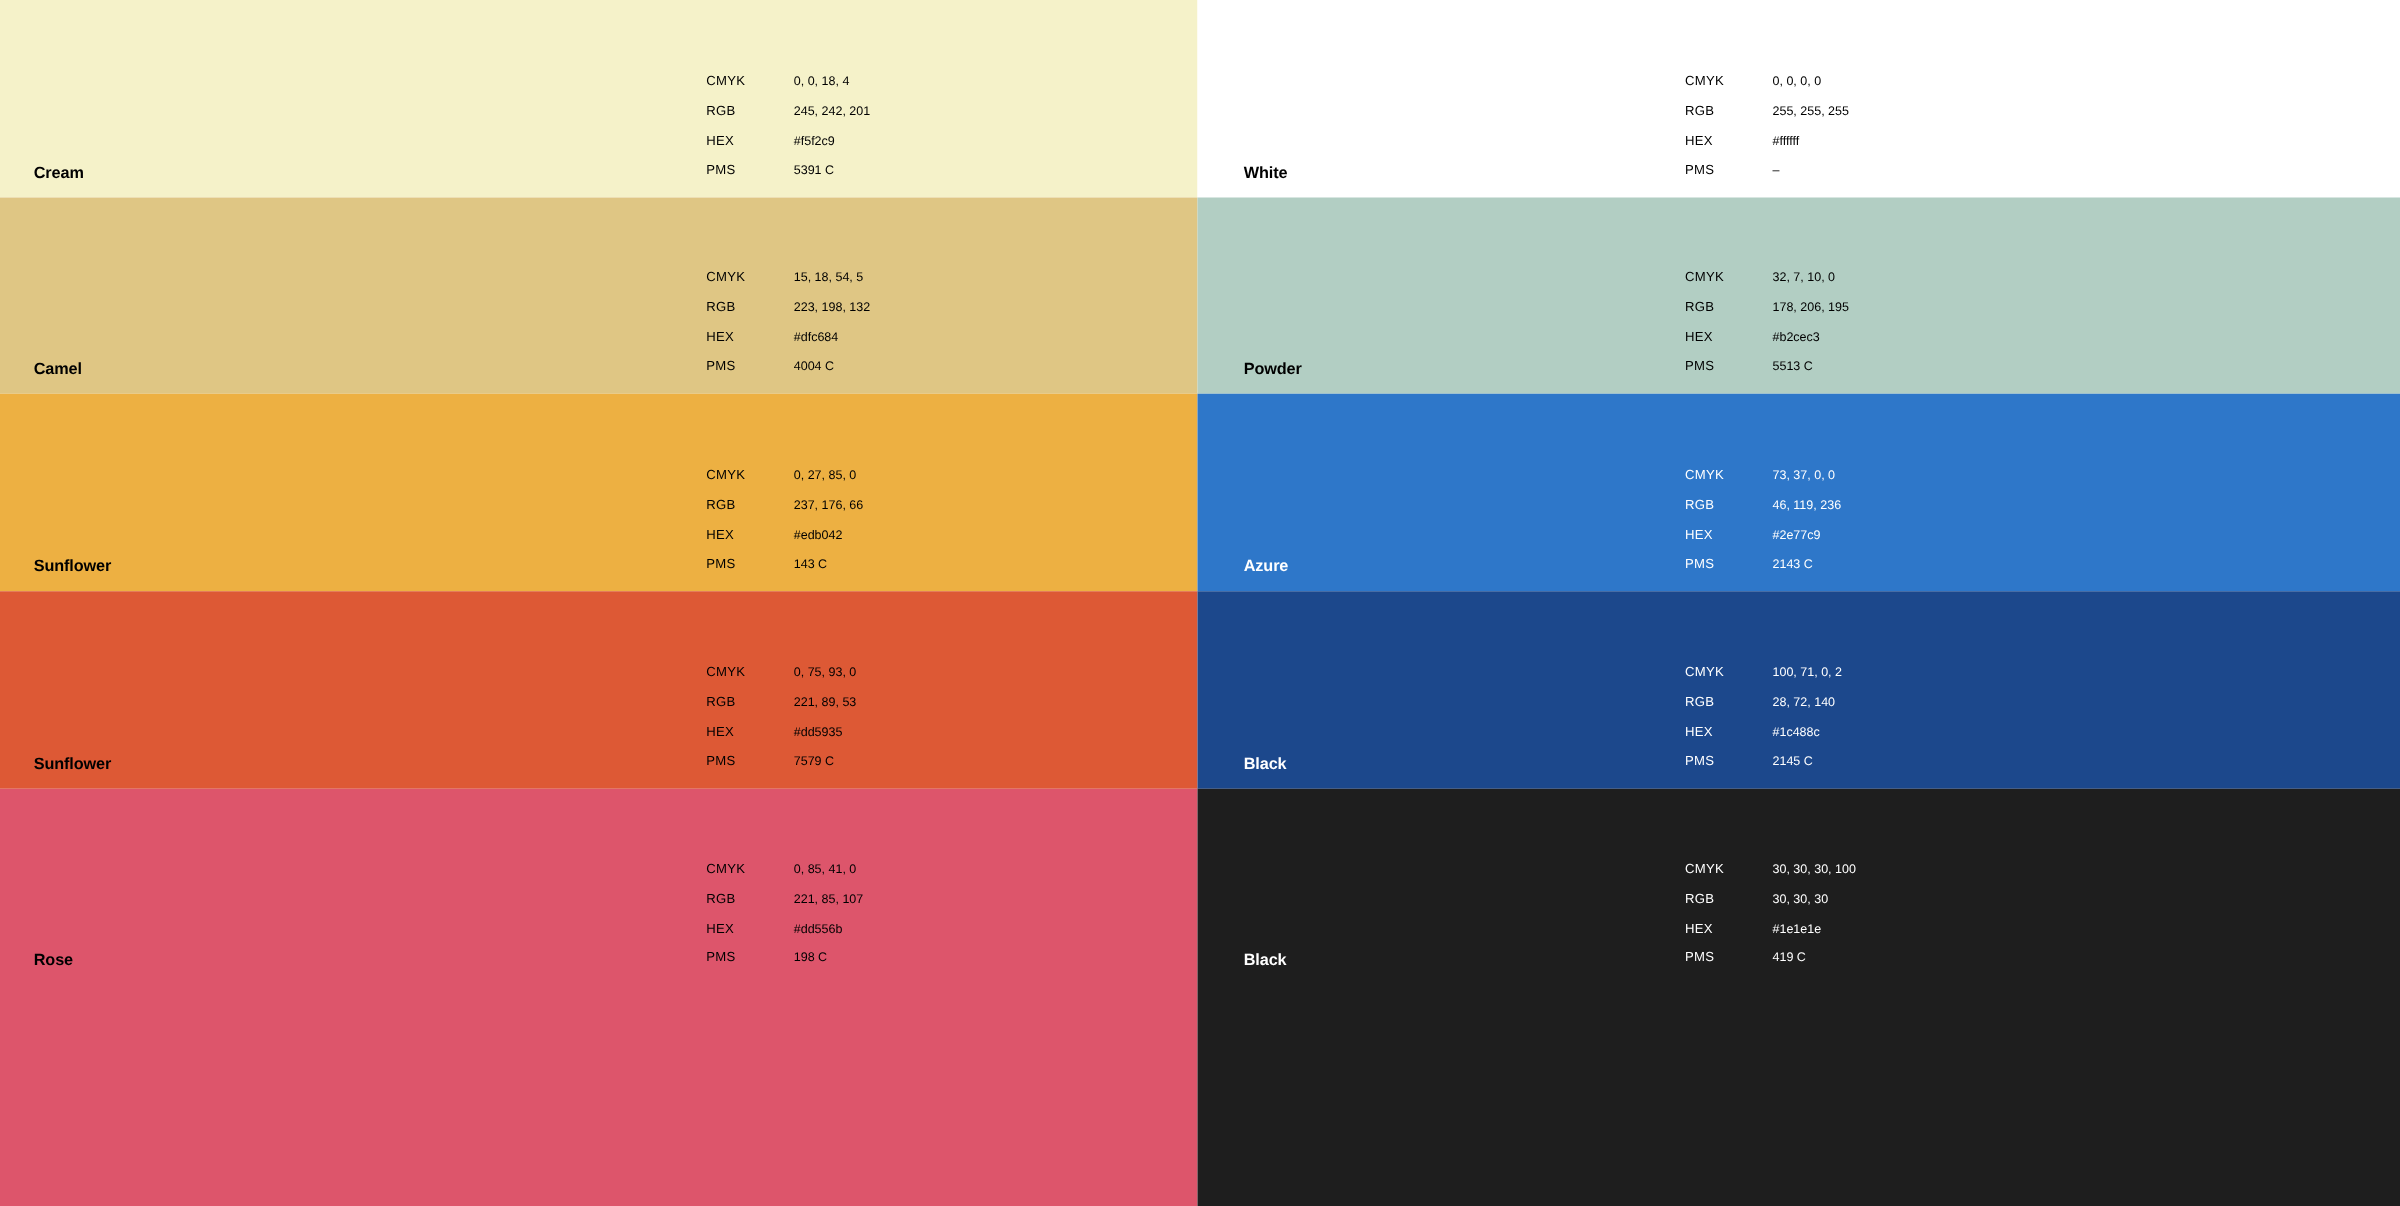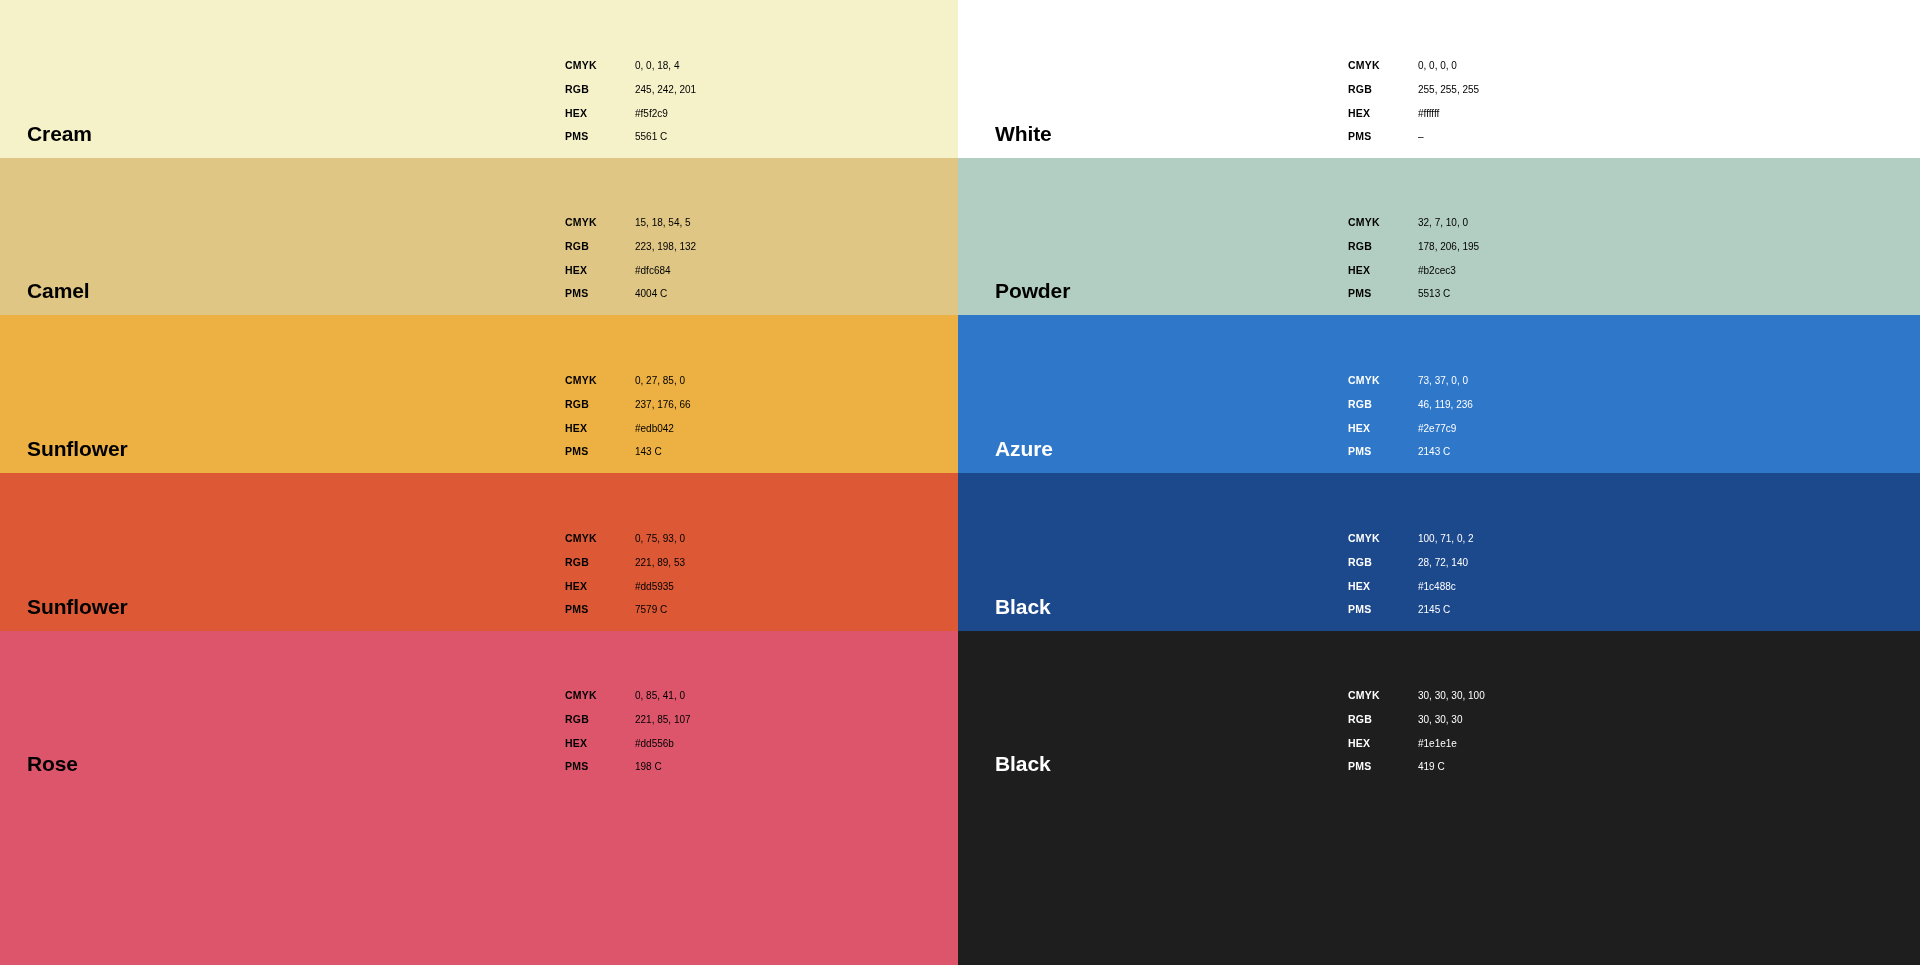--- a/index.html
+++ b/index.html
@@ -38,21 +38,21 @@
   .swatch.row-1 { top: 158px; height: 157px; }
   .swatch.row-2 { top: 315px; height: 158px; }
   .swatch.row-3 { top: 473px; height: 158px; }
   .swatch.row-4 { top: 631px; height: 334px; }
 
   
   .swatch-name {
     position: absolute;
     left: 27px;
     bottom: 0px;
-    font-size: 21px;
+    font-size: 13px;
     font-weight: bold;
     letter-spacing: -0.1px;
     line-height: 1;
     white-space: nowrap;
   }
   .col-right .swatch-name {
     left: 37px;
   }
   
   .row-0 .swatch-name,
@@ -84,21 +84,21 @@
   .row-2 .spec-table,
   .row-3 .spec-table {
     bottom: 9px;
   }
   .row-4 .spec-table {
     bottom: 186px;
   }
 
   .spec-key {
     font-size: 10.5px;
-    font-weight: bold;
+    font-weight: normal;
     letter-spacing: 0.2px;
     line-height: 23.7px;
     white-space: nowrap;
   }
   .spec-val {
     font-size: 10px;
     font-weight: normal;
     line-height: 23.7px;
     white-space: nowrap;
   }
@@ -114,21 +114,21 @@
     <div class="swatch col-left row-0" style="background-color: rgb(245, 242, 201);">
       <div class="swatch-name ink-dark">Cream</div>
       <div class="spec-table">
         <div class="spec-key ink-dark">CMYK</div>
         <div class="spec-val ink-dark">0, 0, 18, 4</div>
         <div class="spec-key ink-dark">RGB</div>
         <div class="spec-val ink-dark">245, 242, 201</div>
         <div class="spec-key ink-dark">HEX</div>
         <div class="spec-val ink-dark">#f5f2c9</div>
         <div class="spec-key ink-dark">PMS</div>
-        <div class="spec-val ink-dark">5561 C</div>
+        <div class="spec-val ink-dark">5391 C</div>
       </div>
     </div>
     <div class="swatch col-left row-1" style="background-color: rgb(223, 198, 132);">
       <div class="swatch-name ink-dark">Camel</div>
       <div class="spec-table">
         <div class="spec-key ink-dark">CMYK</div>
         <div class="spec-val ink-dark">15, 18, 54, 5</div>
         <div class="spec-key ink-dark">RGB</div>
         <div class="spec-val ink-dark">223, 198, 132</div>
         <div class="spec-key ink-dark">HEX</div>

